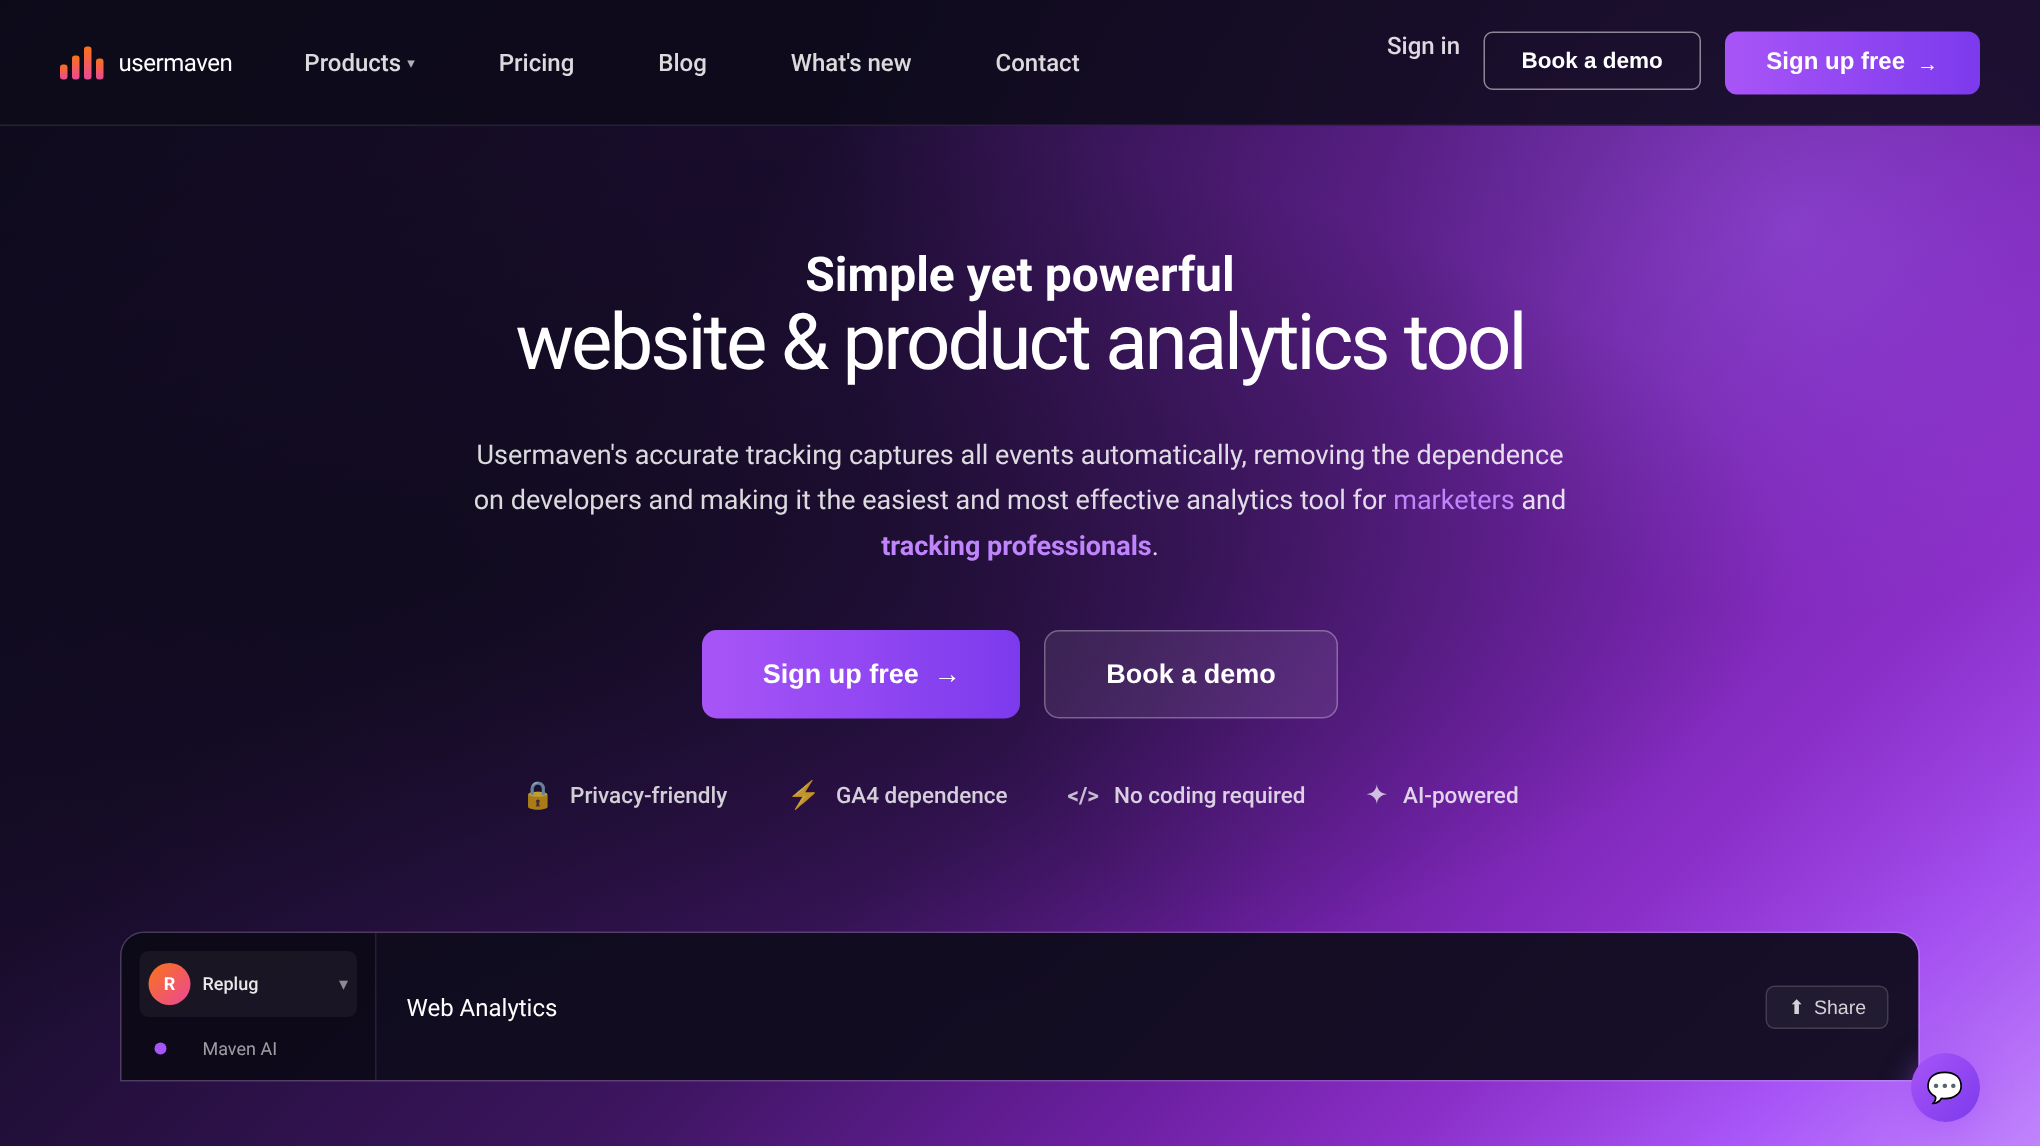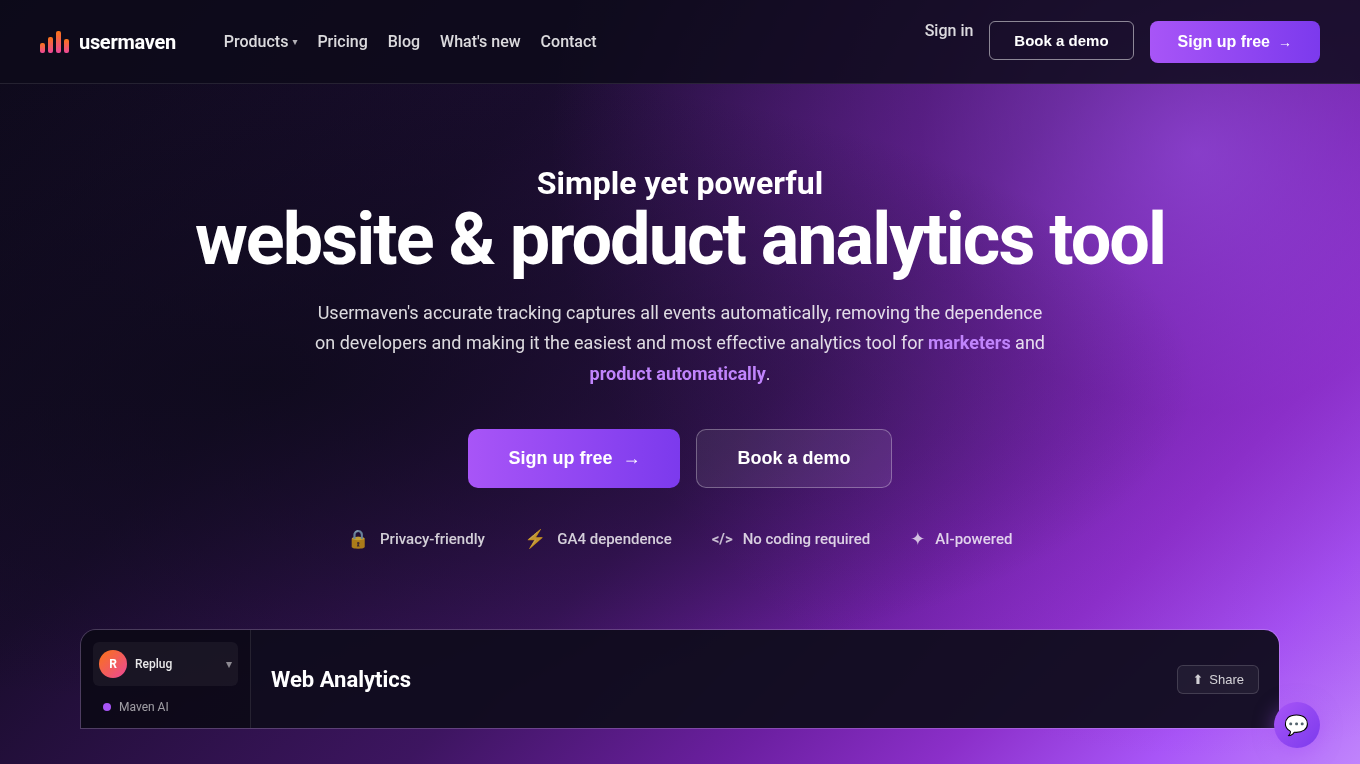--- a/index.html
+++ b/index.html
@@ -72,30 +72,30 @@
       align-items: flex-end;
     }
 
     .logo-bar {
       width: 5px;
       border-radius: 2px;
       background: linear-gradient(180deg, #f97316, #ec4899);
     }
 
     .logo-text {
-      font-size: 20px;
-      font-weight: 700;
+      font-size: 16px;
+      font-weight: 400;
       color: #fff;
       letter-spacing: -0.3px;
     }
 
     .nav-links {
       display: flex;
       align-items: center;
-      gap: 20px;
+      gap: 56px;
       list-style: none;
     }
 
     .nav-links li a {
       color: rgba(255,255,255,0.85);
       text-decoration: none;
       font-size: 16px;
       font-weight: 500;
       cursor: pointer;
     }
@@ -158,40 +158,40 @@
 
     
     .hero {
       position: relative;
       z-index: 10;
       text-align: center;
       padding: 80px 40px 40px;
     }
 
     .hero-title-line2 {
-      font-size: 72px;
-      font-weight: 700;
+      font-size: 52px;
+      font-weight: 400;
       line-height: 1.05;
       letter-spacing: -2px;
       color: #fff;
-      margin-bottom: 20px;
+      margin-bottom: 32px;
       display: block;
     }
 
     .hero-subtitle {
       font-size: 18px;
       line-height: 1.7;
       color: rgba(255,255,255,0.85);
       max-width: 740px;
       margin: 0 auto 40px;
     }
 
     .highlight-purple {
       color: #c084fc;
-      font-weight: 700;
+      font-weight: 400;
     }
 
     .highlight-bold {
       color: #c084fc;
       font-weight: 700;
     }
 
     
     .cta-buttons {
       display: flex;
@@ -307,22 +307,22 @@
     .dashboard-main {
       flex: 1;
       background: rgba(15, 12, 28, 0.95);
       padding: 16px 20px;
       display: flex;
       align-items: center;
       justify-content: space-between;
     }
 
     .web-analytics-title {
-      font-size: 22px;
-      font-weight: 700;
+      font-size: 16px;
+      font-weight: 400;
       color: #fff;
       text-align: center;
     }
 
     .share-btn {
       display: flex;
       align-items: center;
       gap: 6px;
       background: rgba(255,255,255,0.05);
       border: 1px solid rgba(255,255,255,0.15);
@@ -346,21 +346,21 @@
       justify-content: center;
       font-size: 20px;
       cursor: pointer;
       box-shadow: 0 4px 20px rgba(168, 85, 247, 0.5);
       z-index: 200;
     }
 
     .maven-ai-row {
       display: flex;
       align-items: center;
-      gap: 8px;
+      gap: 24px;
       padding: 6px 10px;
       border-radius: 6px;
       color: rgba(255,255,255,0.6);
       font-size: 12px;
       margin-top: 4px;
     }
 
     .ai-dot {
       width: 8px;
       height: 8px;
@@ -421,21 +421,21 @@
     <h1>
       <span>Simple yet powerful</span>
       <br>
       <span class="hero-title-line2">website &amp; product analytics tool</span>
     </h1>
 
     <p class="hero-subtitle">
       <span>Usermaven's accurate tracking captures all events automatically, removing the dependence on developers and making it the easiest and most effective analytics tool for</span>
       <span class="highlight-purple">marketers</span>
       <span>and</span>
-      <span class="highlight-bold">product automatically</span><span>.</span>
+      <span class="highlight-bold">tracking professionals</span><span>.</span>
     </p>
 
     <div class="cta-buttons">
       <button class="btn-cta-signup">
         <span>Sign up free</span>
         <span>→</span>
       </button>
       <button class="btn-cta-demo">Book a demo</button>
     </div>
 

